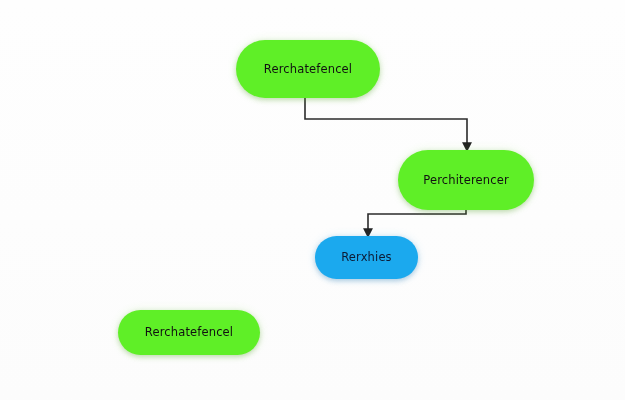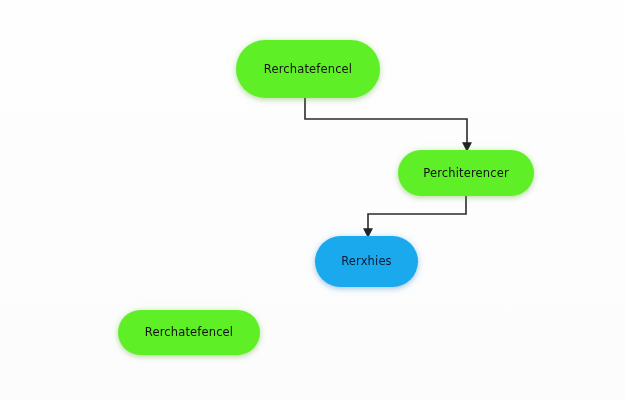--- a/index.html
+++ b/index.html
@@ -62,22 +62,22 @@
 
   .node.blue {
     background: #1ba9ee;
     color: #0d1a33;
     box-shadow: 0 2px 5px rgba(30, 110, 170, 0.30),
                 0 0 10px rgba(60, 170, 230, 0.16);
   }
 
   
   #node-root       { left: 236px; top: 40px;  width: 144px; height: 58px; }
-  #node-second     { left: 398px; top: 150px; width: 136px; height: 46px; }
-  #node-third      { left: 315px; top: 236px; width: 103px; height: 51px; }
+  #node-second     { left: 398px; top: 150px; width: 136px; height: 60px; }
+  #node-third      { left: 315px; top: 236px; width: 103px; height: 43px; }
   #node-standalone { left: 118px; top: 310px; width: 142px; height: 45px; }
 </style>
 </head>
 <body>
 
 <div id="canvas">
 
   <svg id="edges" viewBox="0 0 625 400" width="625" height="400" xmlns="http://www.w3.org/2000/svg">
     <defs>
       <marker id="arrow" markerWidth="9" markerHeight="9" refX="3.4" refY="4" orient="auto" markerUnits="strokeWidth">

